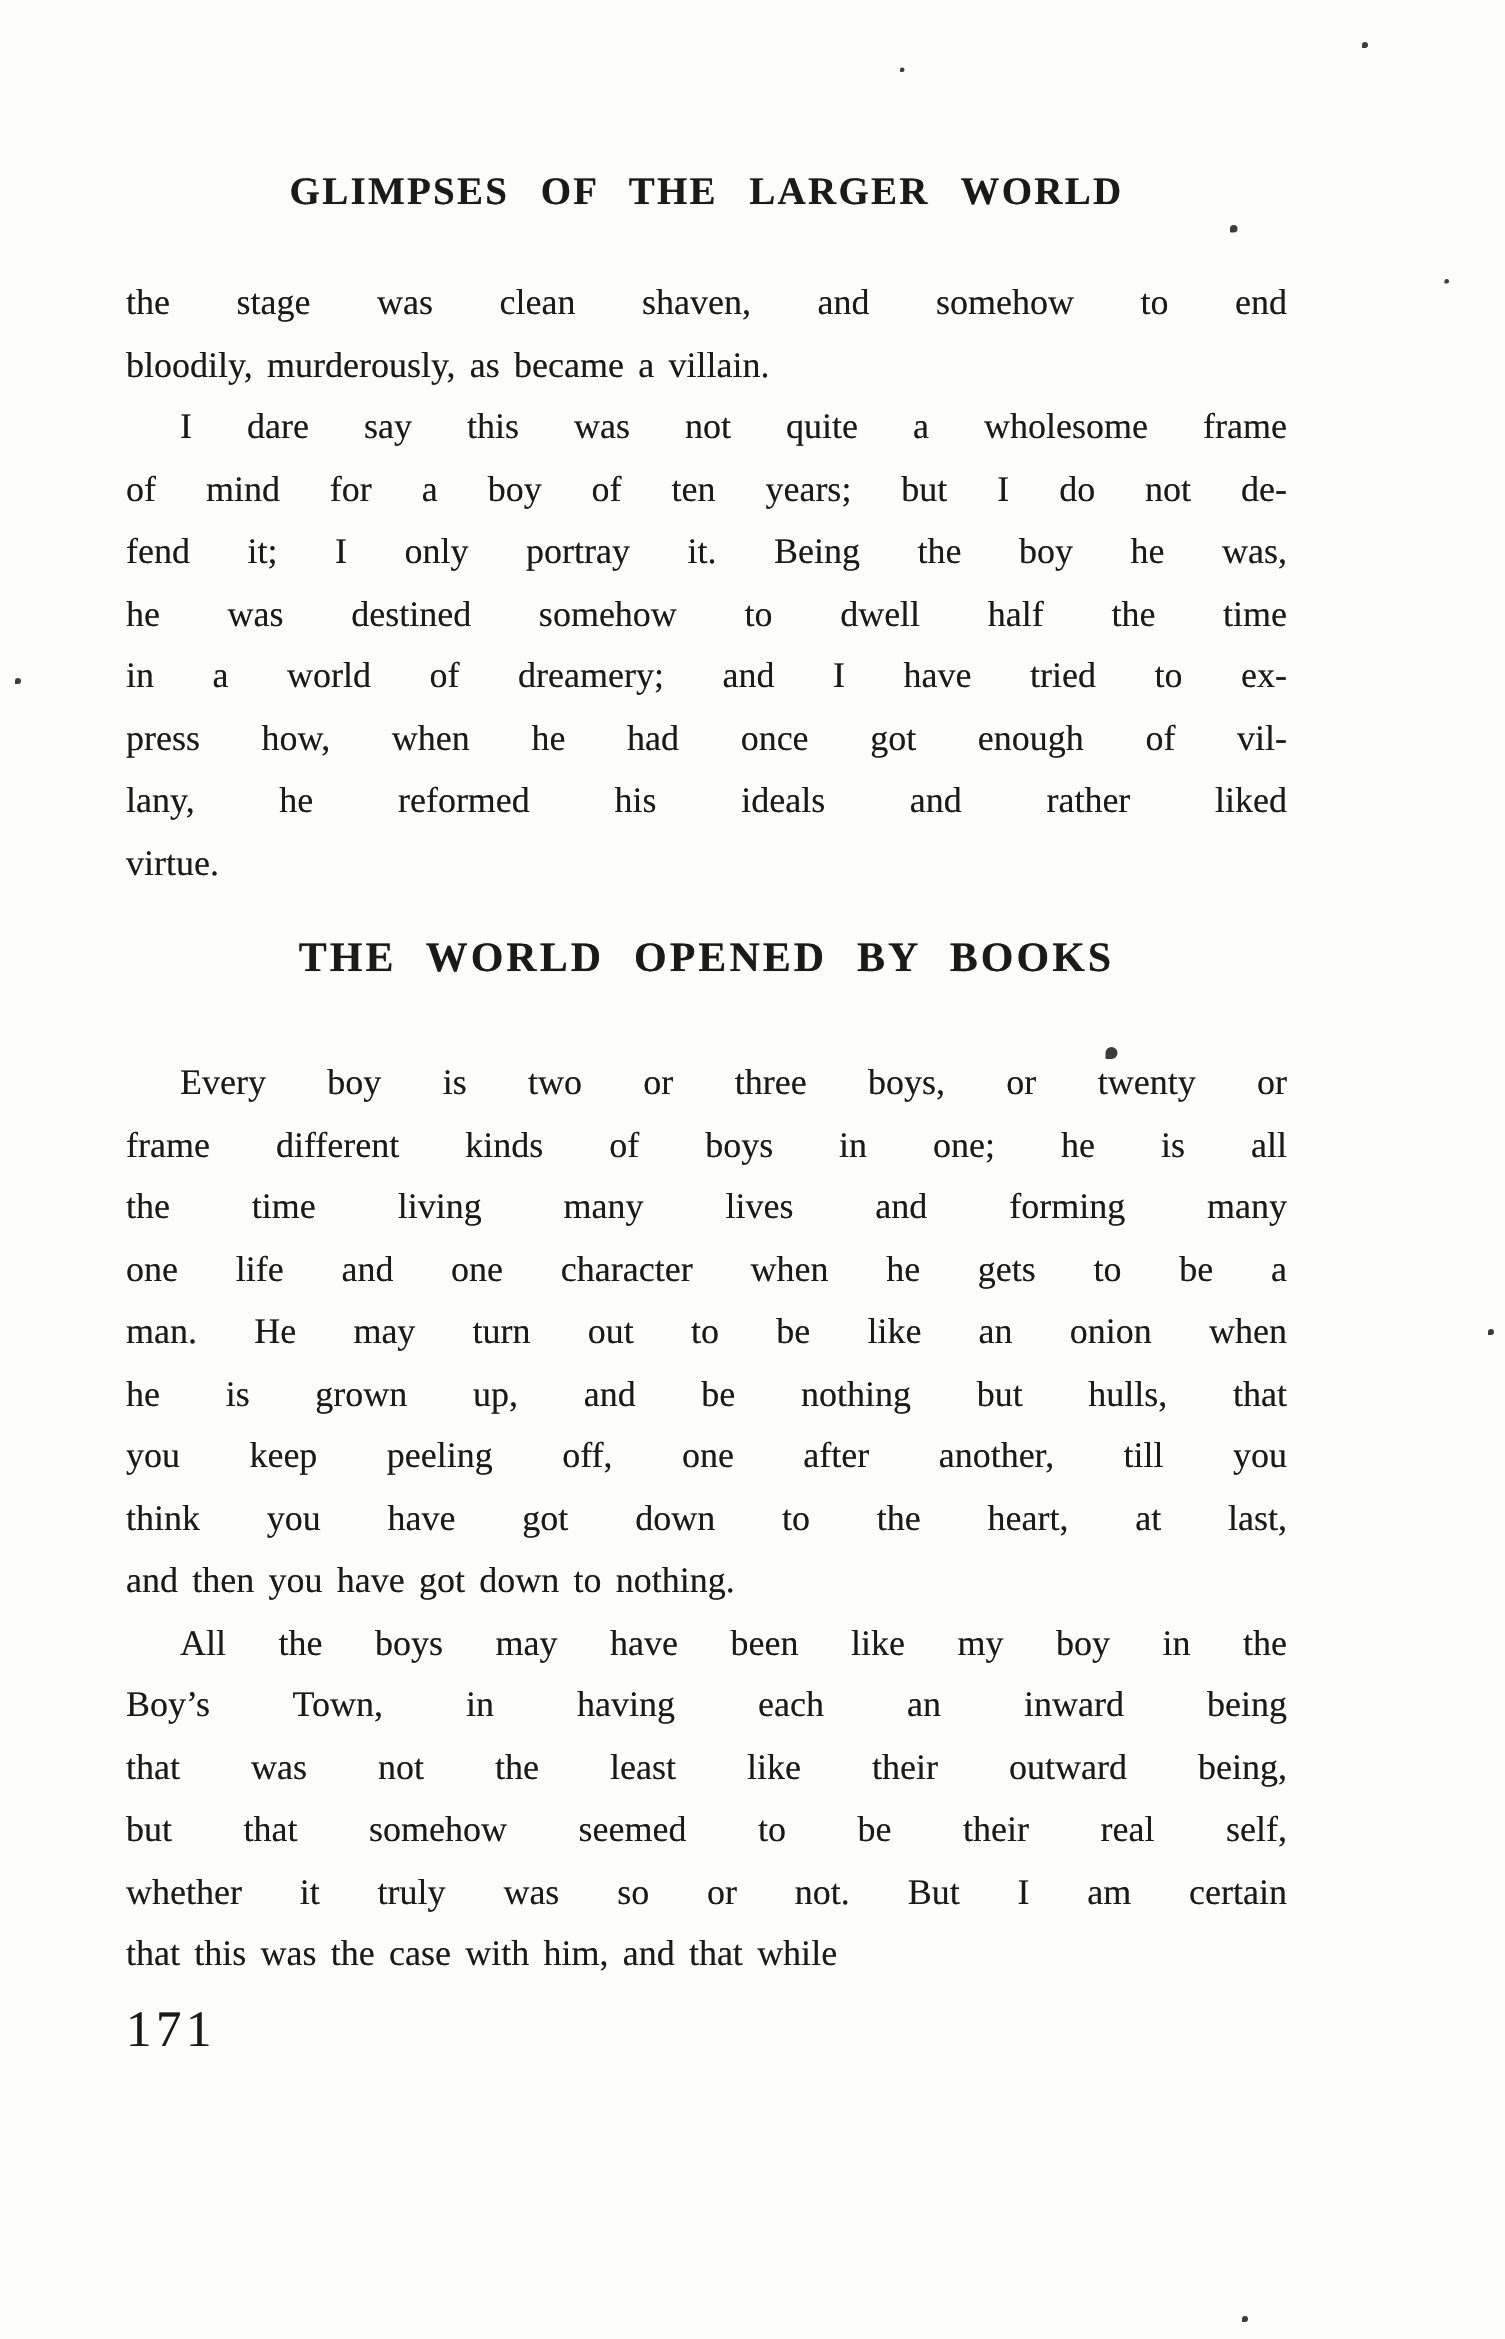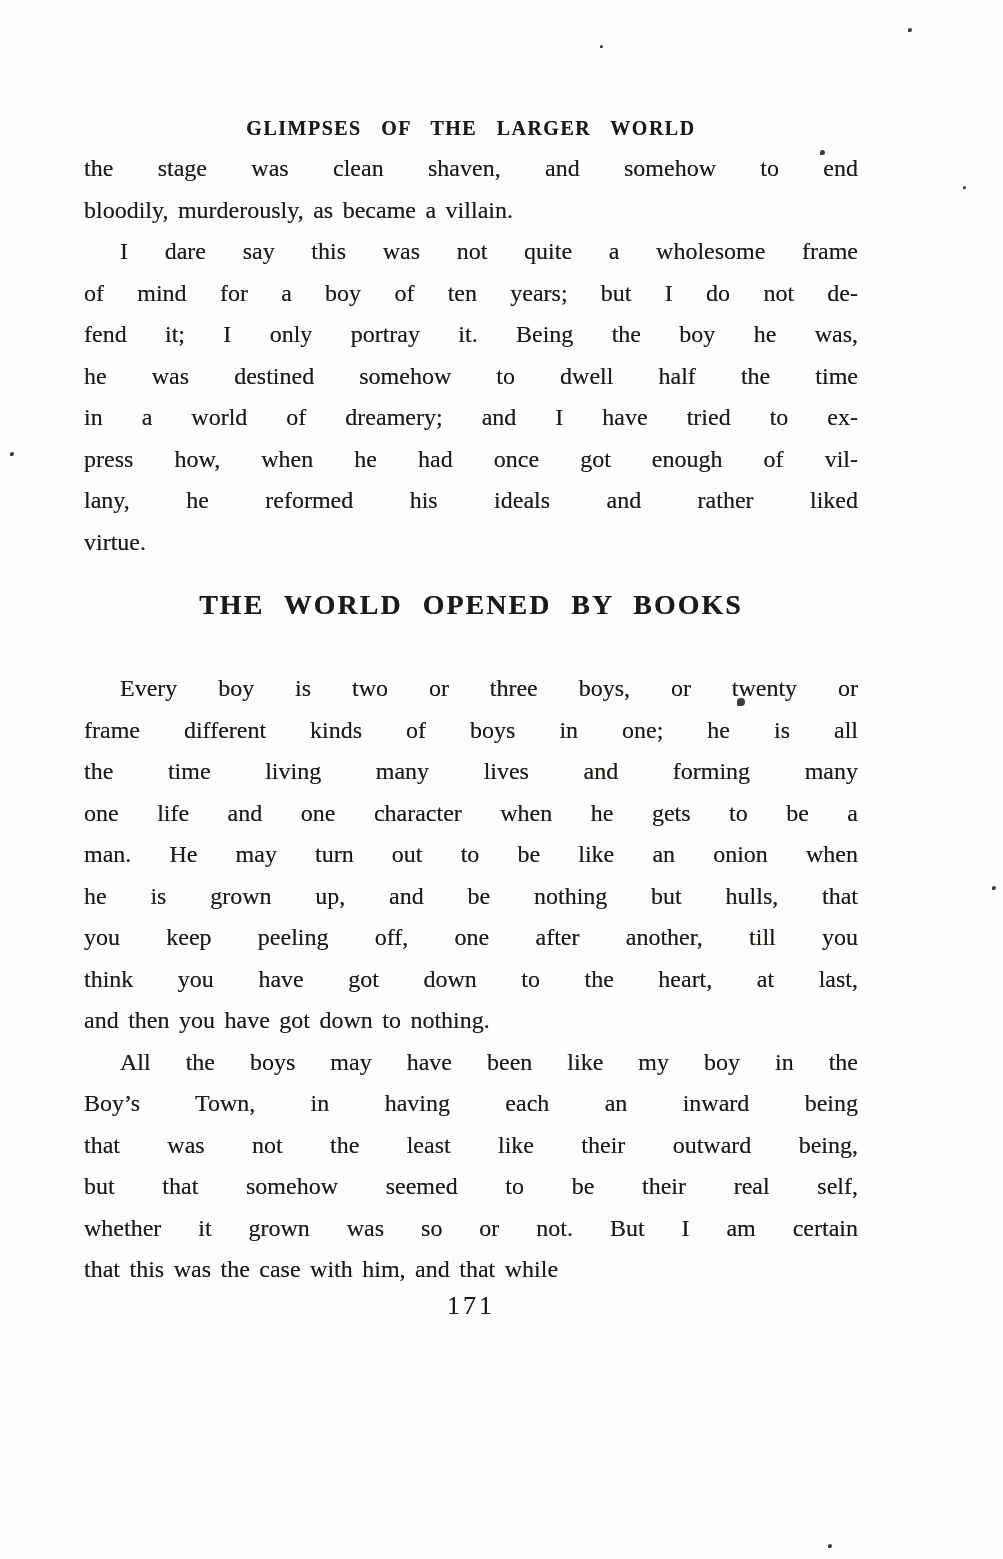--- a/index.html
+++ b/index.html
@@ -20,25 +20,26 @@
     overflow: hidden;
   }
   .text-column {
     position: absolute;
     left: 84px;
     top: 108px;
     width: 774px;
   }
   .running-head {
     text-align: center;
-    font-size: 20px;
+    font-size: 26px;
     font-weight: 700;
     letter-spacing: 1.5px;
     word-spacing: 13px;
     line-height: 40px;
+    margin-bottom: 34px;
     text-shadow: 0 0 0.5px rgba(0,0,0,0.55);
   }
   .line {
     font-size: 24px;
     line-height: 41.5px;
     text-align: left;
     word-spacing: 3.5px;
     text-shadow: 0 0 0.4px rgba(0,0,0,0.5);
     white-space: nowrap;
   }
@@ -55,24 +56,24 @@
     font-size: 28px;
     font-weight: 700;
     letter-spacing: 2px;
     word-spacing: 11px;
     line-height: 40px;
     margin-top: 22px;
     margin-bottom: 43px;
     text-shadow: 0 0 0.5px rgba(0,0,0,0.55);
   }
   .page-number {
-    text-align: center;
-    font-size: 26px;
+    text-align: left;
+    font-size: 34px;
     letter-spacing: 3px;
-    margin-top: 0;
+    margin-top: 10px;
     text-shadow: 0 0 0.4px rgba(0,0,0,0.5);
   }
   .speck {
     position: absolute;
     background: var(--ink);
     border-radius: 50% 50% 50% 10%;
     opacity: 0.85;
   }
 </style>
 </head>
@@ -106,21 +107,21 @@
           <div class="line j">he is grown up, and be nothing but hulls, that</div>
           <div class="line j">you keep peeling off, one after another, till you</div>
           <div class="line j">think you have got down to the heart, at last,</div>
           <div class="line">and then you have got down to nothing.</div>
         </div>
         <div class="paragraph">
           <div class="line j indent">All the boys may have been like my boy in the</div>
           <div class="line j">Boy’s Town, in having each an inward being</div>
           <div class="line j">that was not the least like their outward being,</div>
           <div class="line j">but that somehow seemed to be their real self,</div>
-          <div class="line j">whether it grown was so or not.  But I am certain</div>
+          <div class="line j">whether it truly was so or not.  But I am certain</div>
           <div class="line">that this was the case with him, and that while</div>
         </div>
       </div>
     <div class="page-number">171</div>
   </div>
 <span class="speck" style="left: 908px; top: 28px; width: 4px; height: 4px;"></span>
     <span class="speck" style="left: 600px; top: 45px; width: 3px; height: 3px;"></span>
     <span class="speck" style="left: 820px; top: 150px; width: 5px; height: 5px;"></span>
     <span class="speck" style="left: 963px; top: 186px; width: 3px; height: 3px;"></span>
     <span class="speck" style="left: 10px; top: 452px; width: 4px; height: 4px;"></span>

